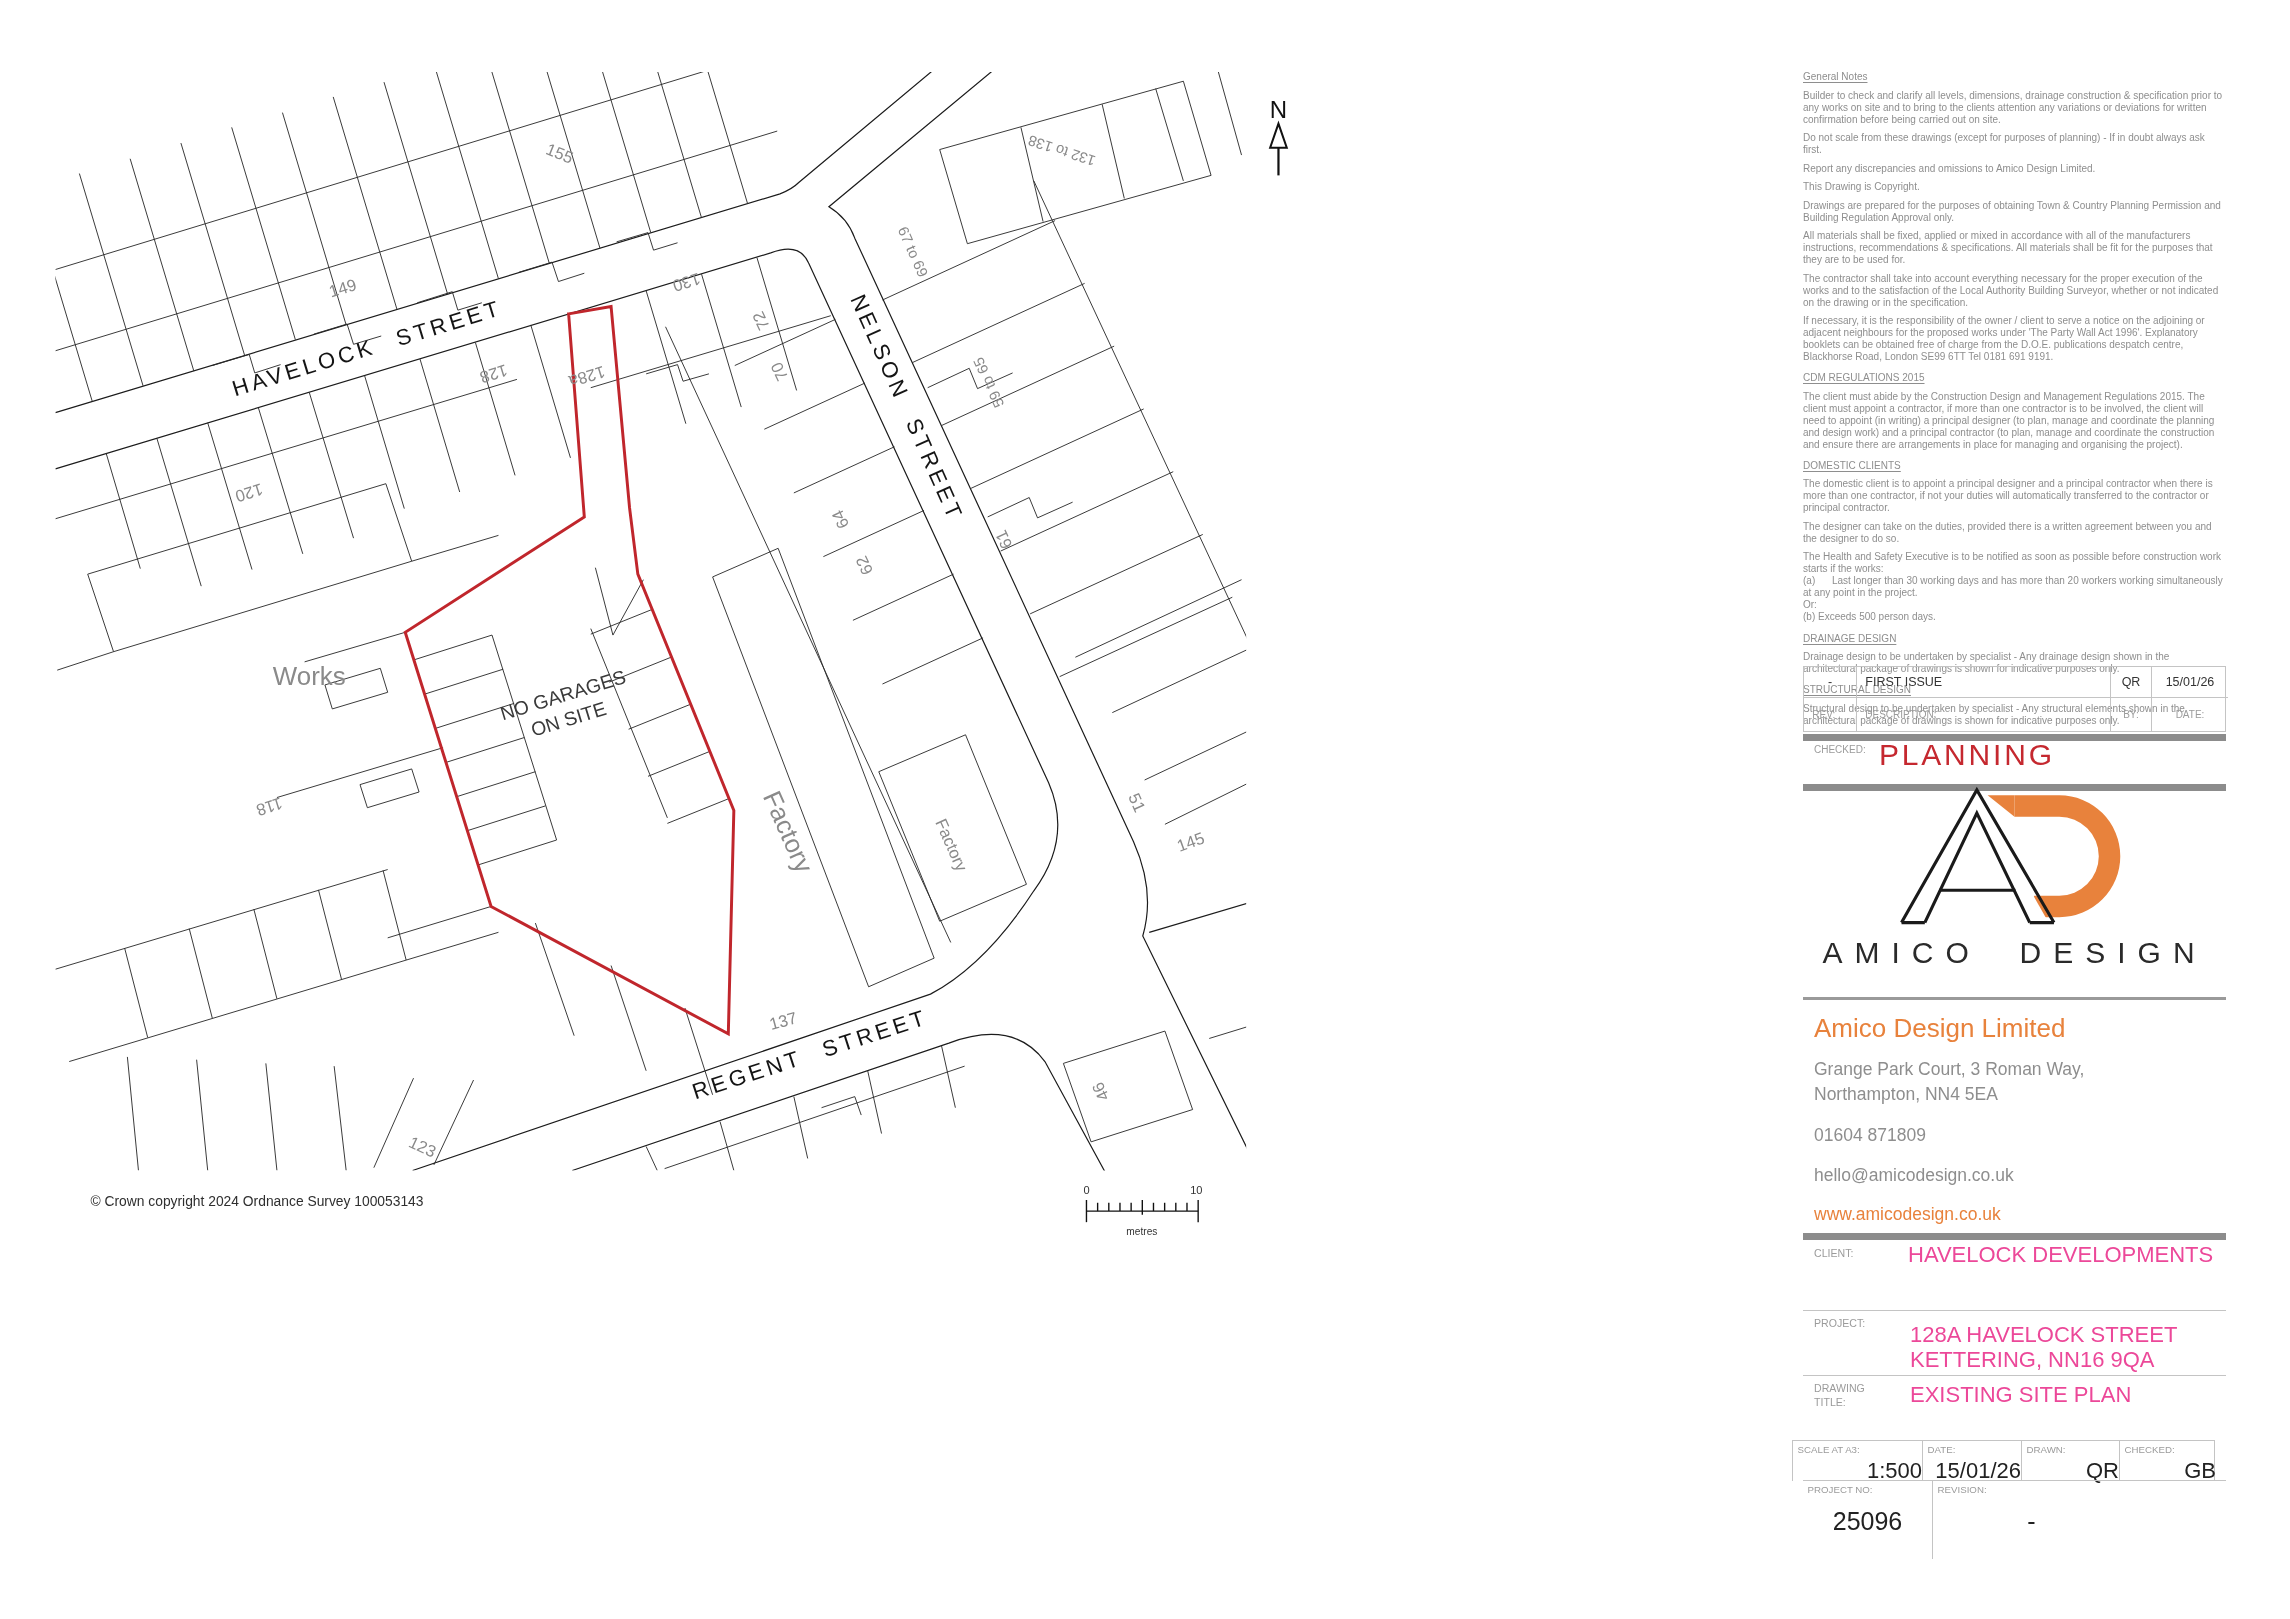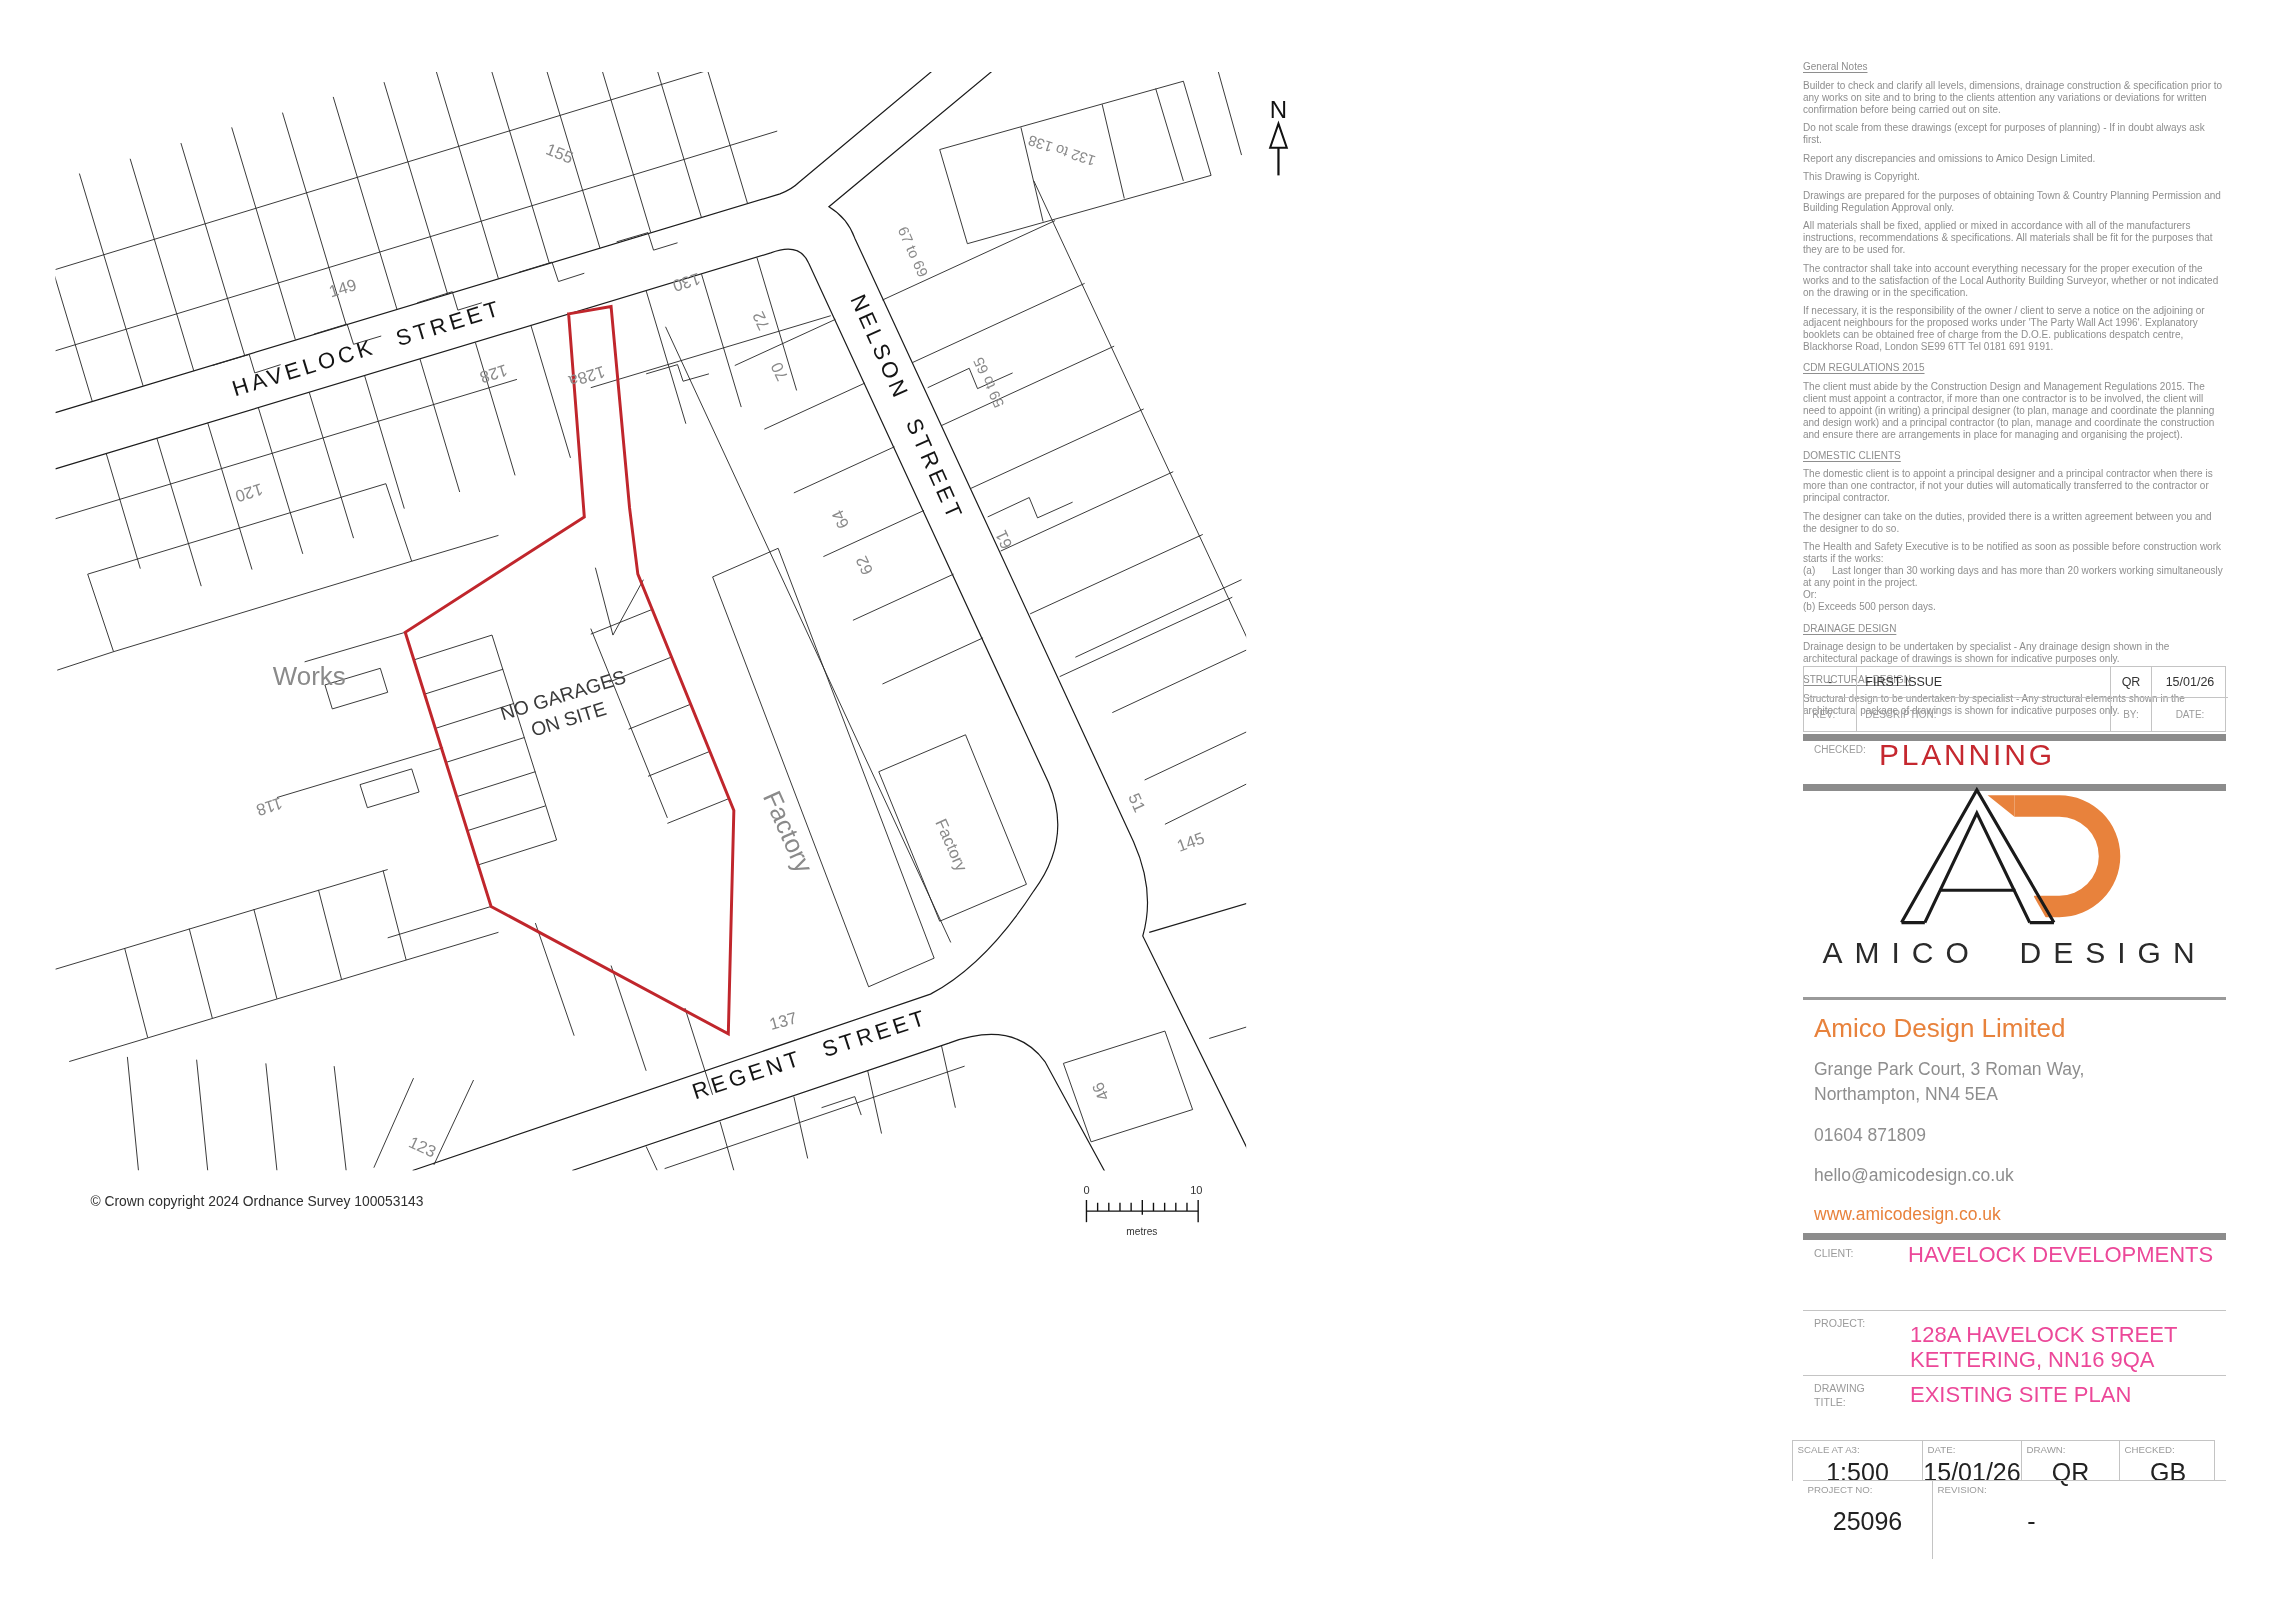--- a/index.html
+++ b/index.html
@@ -10,21 +10,21 @@
   .map-num-sm{fill:#8a8a8a;font-size:16px;}
   .street{fill:#141414;font-size:24px;letter-spacing:4px;word-spacing:14px;}
   .area-label{fill:#8a8a8a;font-size:28px;}
   .area-label-sm{fill:#8a8a8a;font-size:18px;}
   .anno{fill:#3a3a3a;font-size:21px;}
 
   .panel{position:absolute;left:1792px;top:0;width:436px;height:1620px;}
   .notes{position:absolute;left:11px;top:59px;width:423px;color:#8e8e8e;font-size:10px;line-height:12px;}
   .notes h4{margin:9.2px 0 6.5px 0;font-size:10px;font-weight:normal;color:#8e8e8e;
             text-decoration:underline;text-underline-offset:1.8px;}
-  .notes h4.first{margin-top:2px;}
+  .notes h4.first{margin-top:12px;}
   .notes p{margin:0 0 6.5px 0;white-space:pre-wrap;}
 
   .bar{position:absolute;left:11px;width:423px;height:6.5px;background:#8c8c8c;}
   .rev-table{position:absolute;left:11px;top:666px;width:423px;display:grid;
              grid-template-columns:53px 254px 41px 76px;grid-template-rows:31px 33px;
              border:0.9px solid #c4c4c4;box-sizing:border-box;}
   .rev-table .cell{border-right:0.9px solid #c4c4c4;border-bottom:0.9px solid #c4c4c4;
                    display:flex;align-items:center;box-sizing:border-box;}
   .rev-table .cell.last-col{border-right:none;}
   .rev-table .cell.row2{border-bottom:none;}
@@ -54,21 +54,21 @@
   .grid-a{position:absolute;left:0;top:1440px;width:423px;height:41px;display:grid;
           grid-template-columns:130px 99px 98px 96px;
           border:0.9px solid #c4c4c4;border-bottom:none;box-sizing:border-box;}
   .grid-b{position:absolute;left:11px;top:1480px;width:423px;height:79px;display:grid;
           grid-template-columns:130px 197px 96px;
           border-top:0.9px solid #c4c4c4;box-sizing:border-box;}
   .gcell{position:relative;border-right:0.9px solid #c4c4c4;box-sizing:border-box;}
   .gcell.last{border-right:none;}
   .grid-b .gcell{border-left:none;}
   .glabel{position:absolute;left:4.6px;top:2.8px;font-size:9.7px;color:#9b9b9b;white-space:nowrap;}
-  .gval-a{position:absolute;left:0;right:0;top:16.6px;text-align:center;font-size:25px;color:#222;}
+  .gval-a{position:absolute;left:0;right:0;top:16.6px;text-align:right;font-size:22px;color:#222;}
   .gval-b{position:absolute;left:0;right:0;top:26px;text-align:center;font-size:25px;color:#222;}
 </style>
 </head>
 <body>
 
 <div class="page">
 
   <svg class="map" viewBox="0 0 1560 1755" width="1440" height="1620" style="position:absolute;left:0;top:0;">
     <defs>
       <clipPath id="mapclip">

